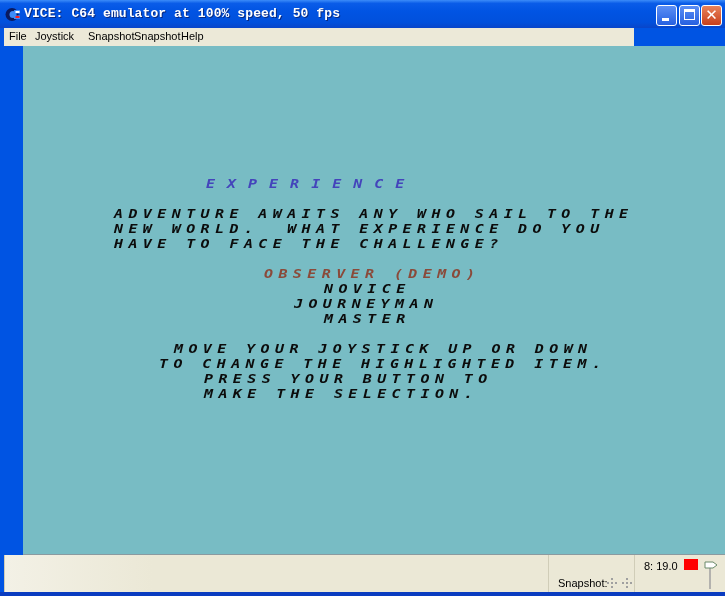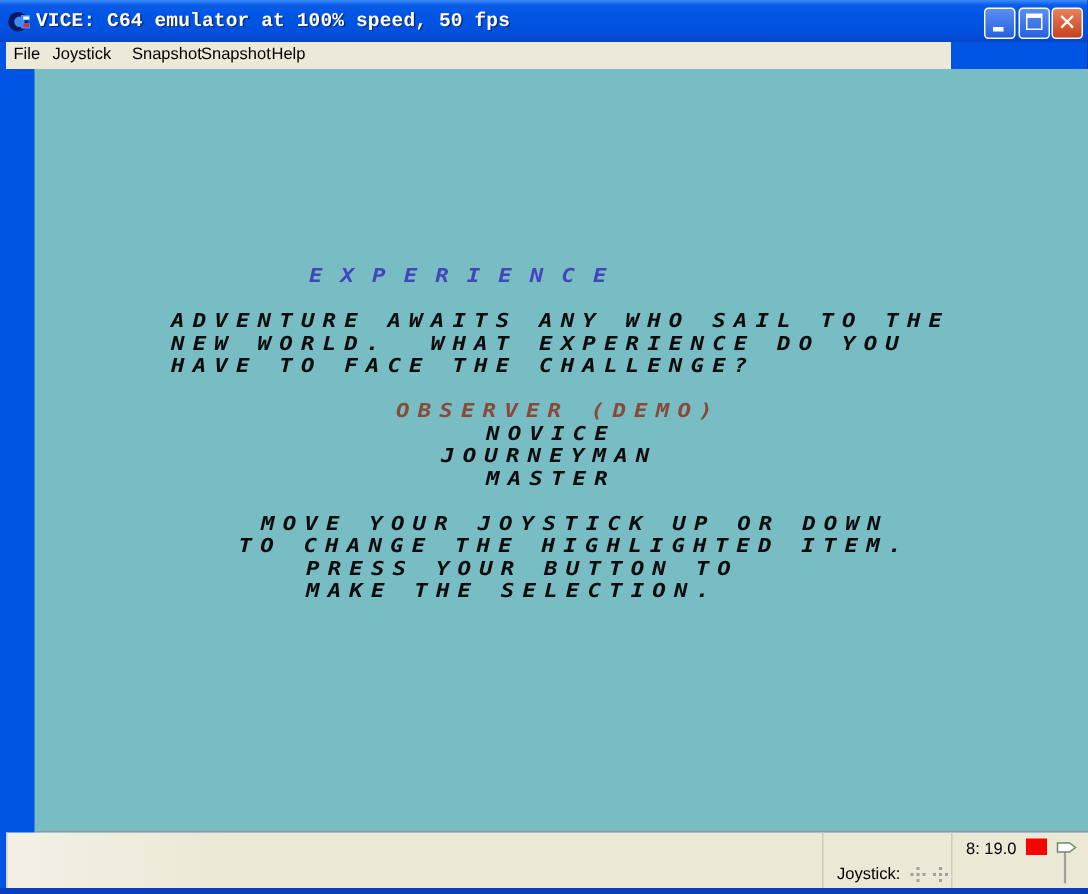--- a/index.html
+++ b/index.html
@@ -86,21 +86,21 @@
     <div class="c64 c64-black" style="left:181px; top:327px;">PRESS YOUR BUTTON TO</div>
     <div class="c64 c64-black" style="left:181px; top:342px;">MAKE THE SELECTION.</div>
   </div>
 
   <div class="statusbar">
     <div class="status-sep" style="left:0px"></div>
     <div class="status-sep" style="left:544px"></div>
     <div class="status-sep" style="left:630px"></div>
     <span class="drive-text">8: 19.0</span>
     <div class="drive-led"></div>
-    <span class="joy-label">Joystick:</span>
+    <span class="joy-label">Snapshot:</span>
     <div class="joy-ind" style="left:602px">
       <i style="left:5px;top:1px"></i>
         <i style="left:1px;top:5px"></i>
         <i style="left:5px;top:5px"></i>
         <i style="left:9px;top:5px"></i>
         <i style="left:5px;top:9px"></i>
     </div>
     <div class="joy-ind" style="left:617px">
       <i style="left:5px;top:1px"></i>
         <i style="left:1px;top:5px"></i>

